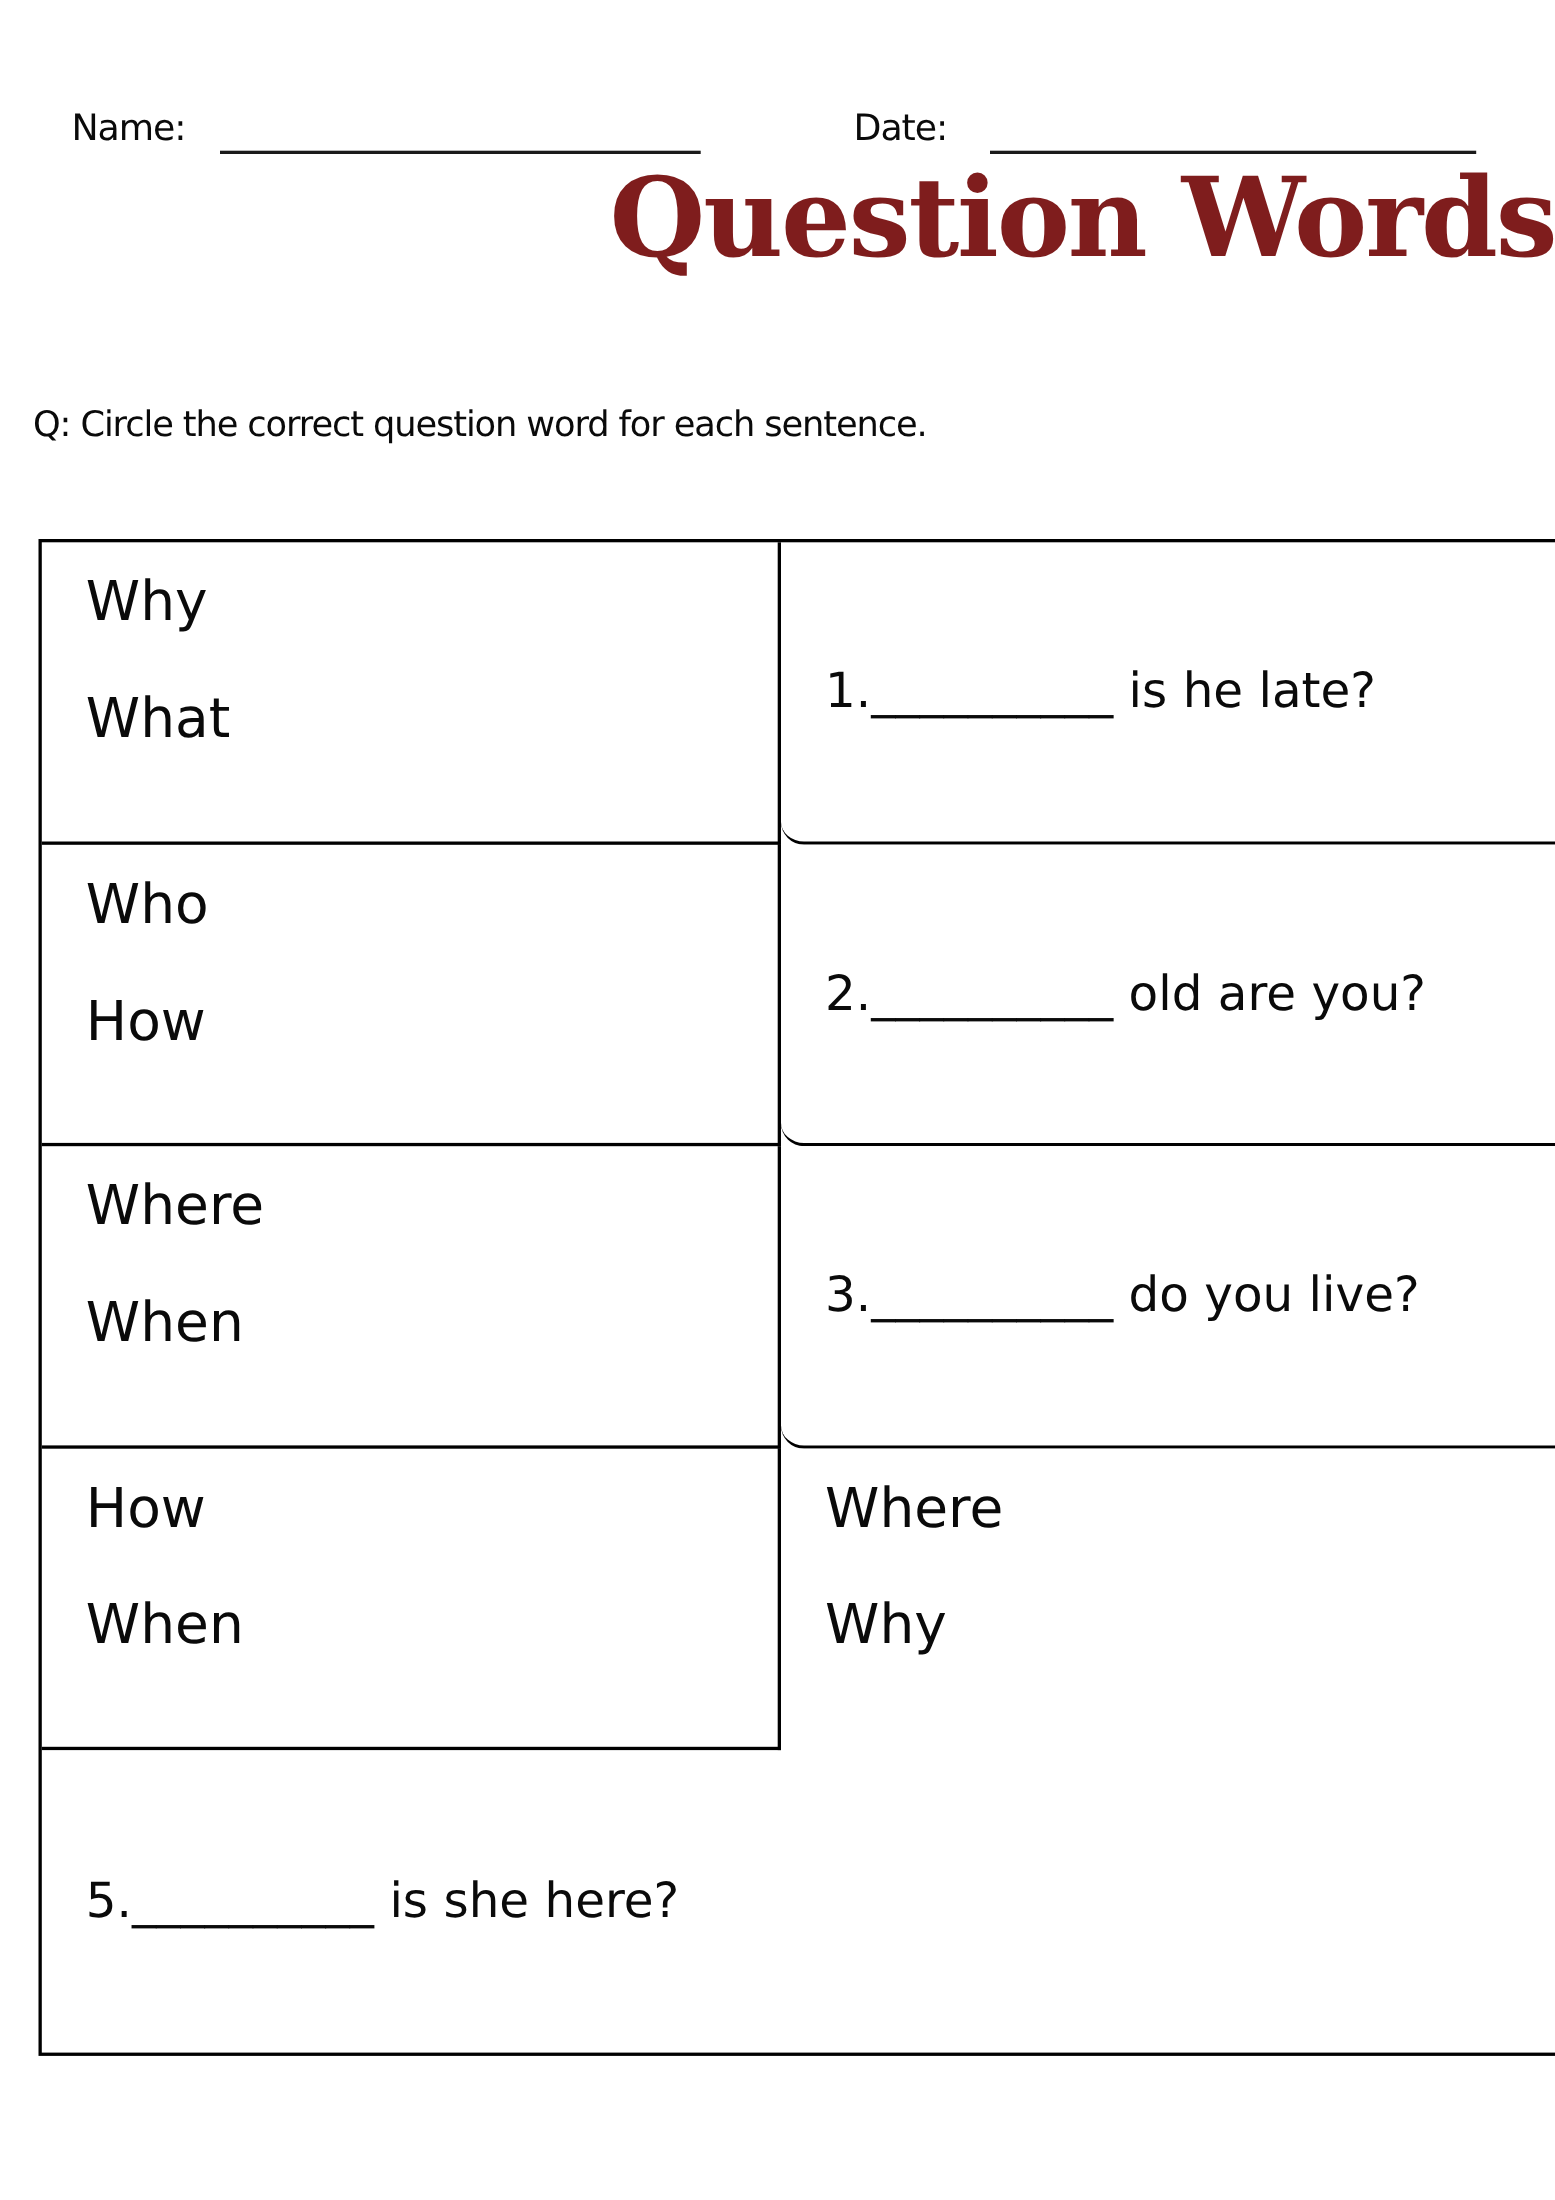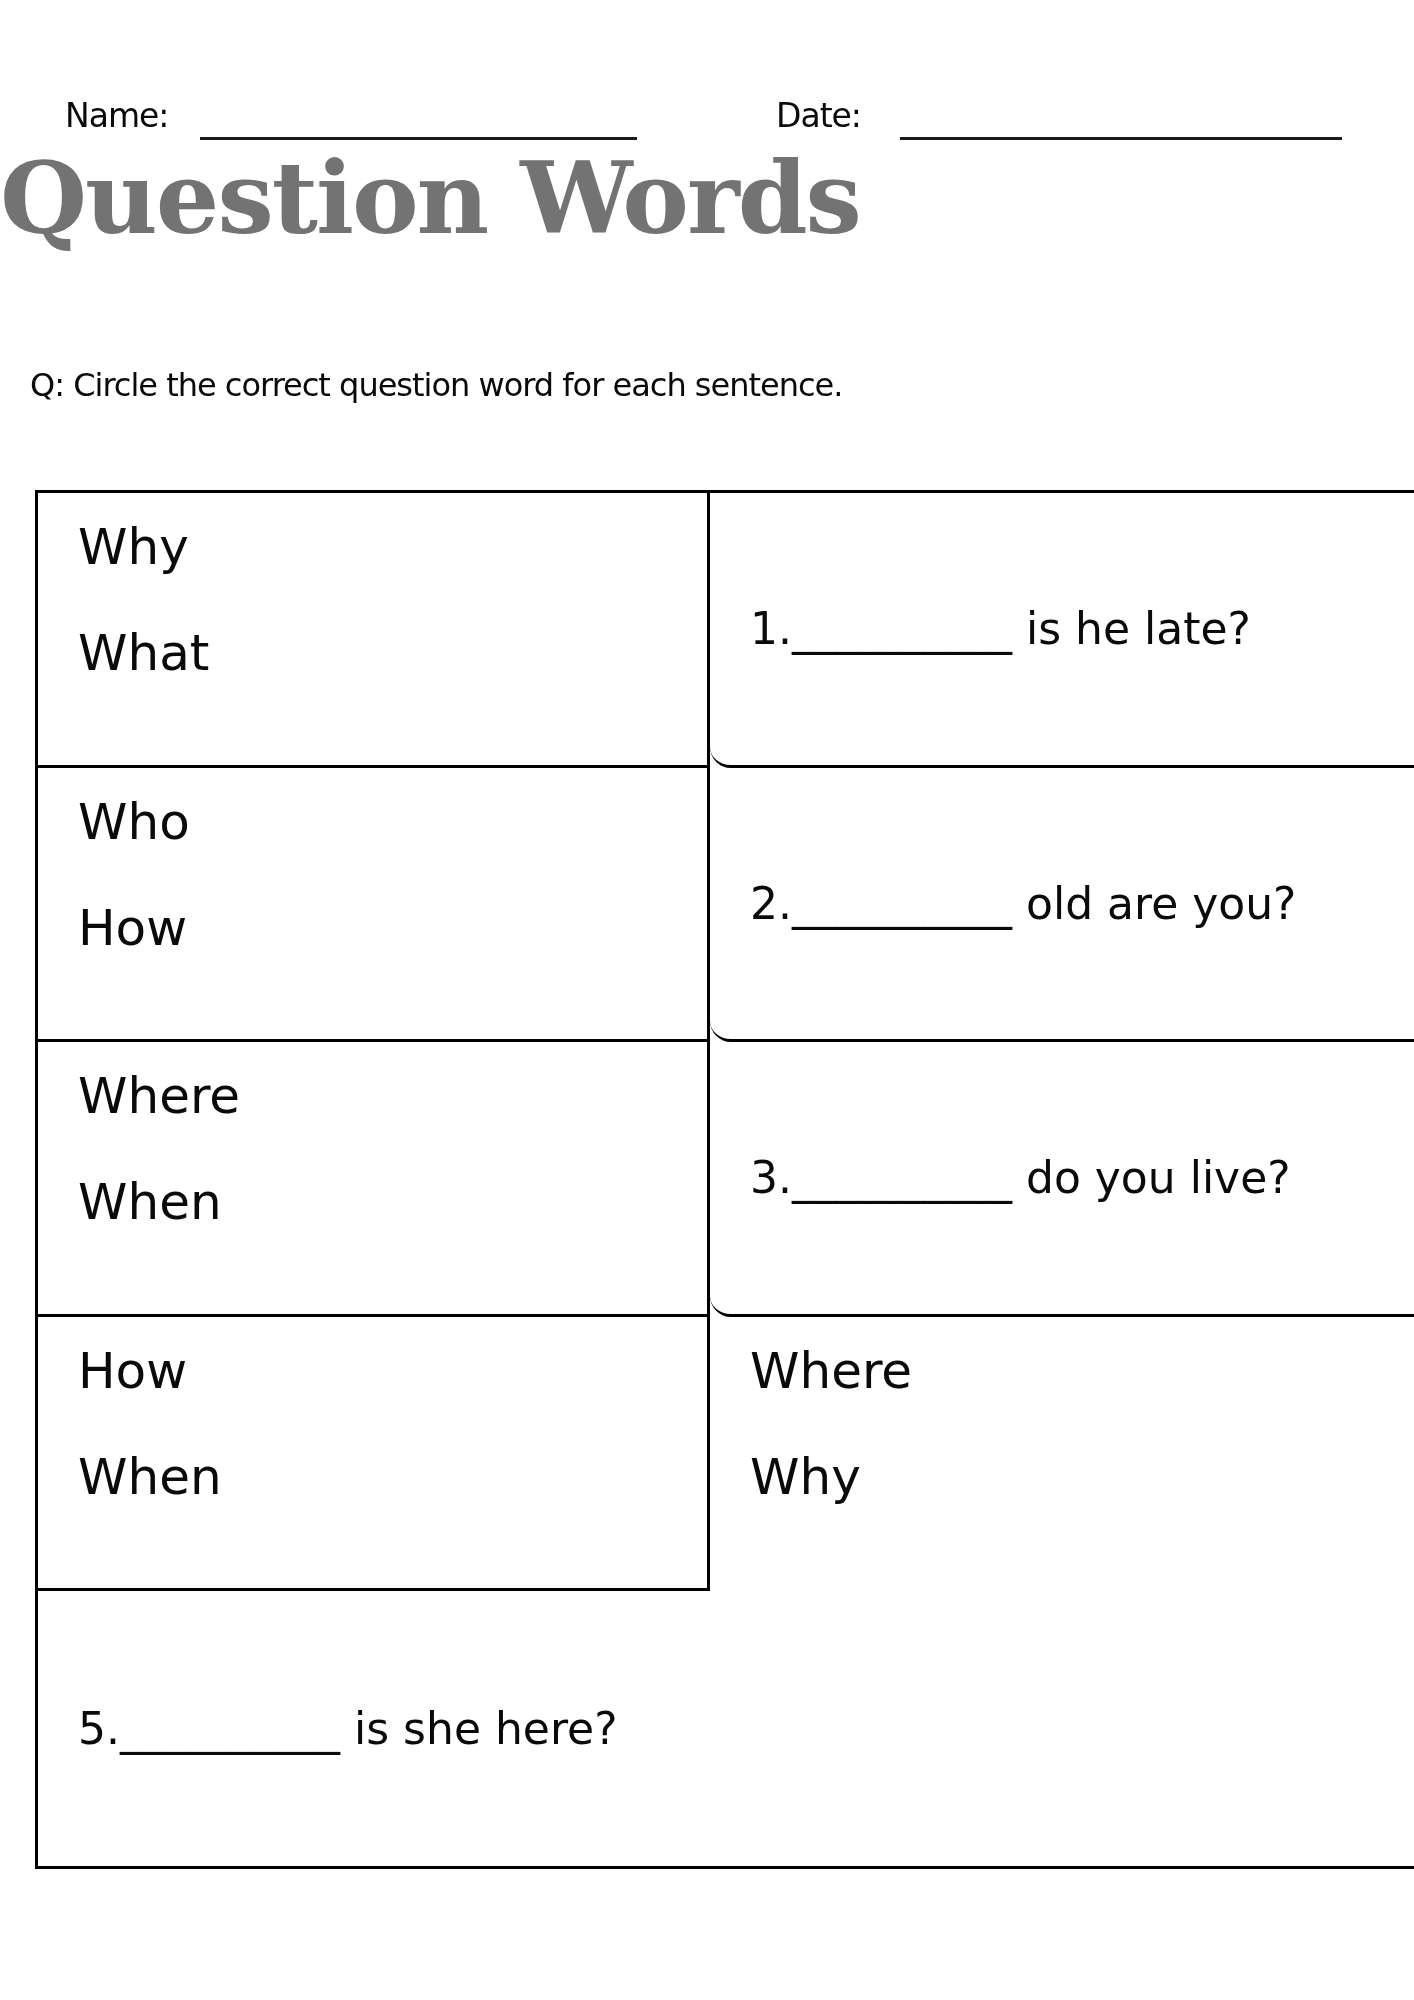--- a/index.html
+++ b/index.html
@@ -32,27 +32,27 @@
   }
   .name-line { left: 200px; width: 437px; }
   .date-line { left: 900px; width: 442px; }
 
   
   .title {
     position: absolute;
     top: 146px;
     left: 0;
     width: 100%;
-    text-align: left;
+    text-align: right;
     font-family: "DejaVu Serif", "Liberation Serif", serif;
     font-weight: bold;
     font-size: 100px;
     line-height: 1.05;
     letter-spacing: -2px;
-    color: #737373;
+    color: #7f1d1d;
     white-space: nowrap;
   }
 
   
   .instruction {
     position: absolute;
     top: 366px;
     left: 30px;
     width: 1340px;
     font-size: 32px;

